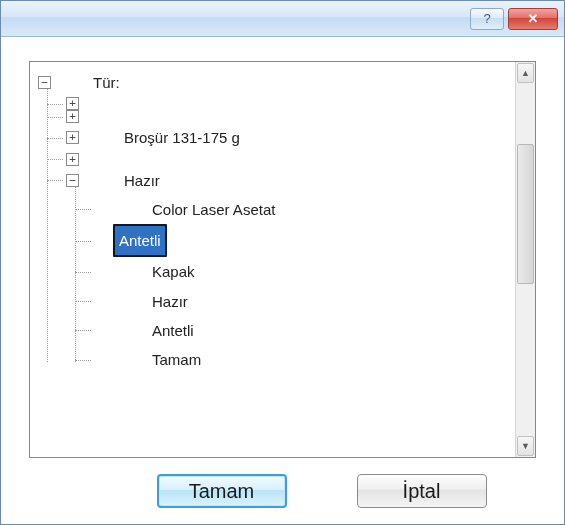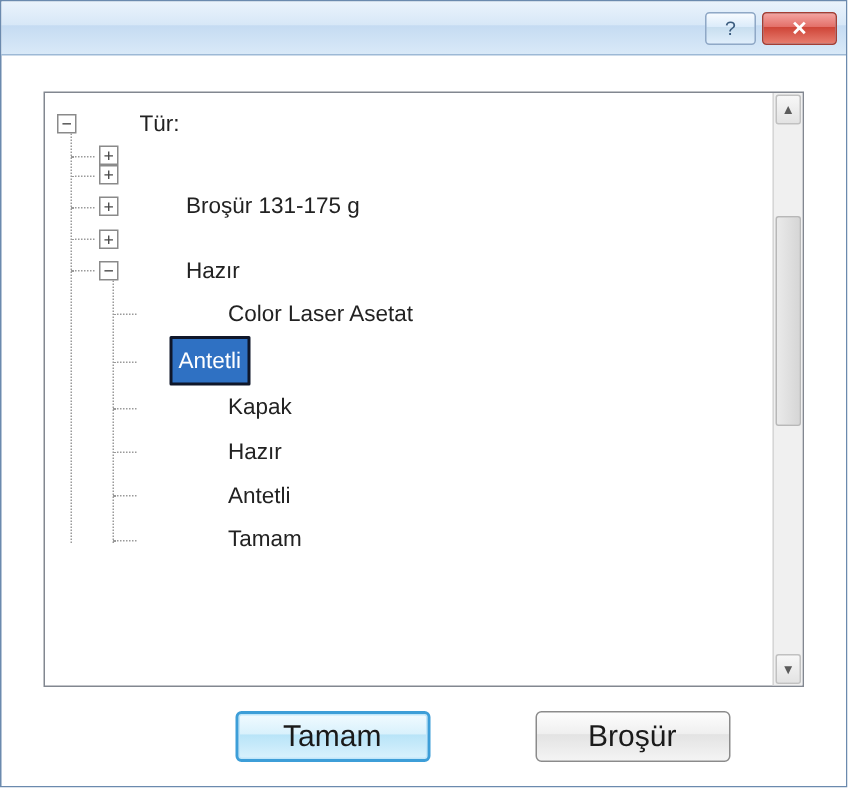--- a/index.html
+++ b/index.html
@@ -225,16 +225,16 @@
         <div class="sb-track">
           <div class="sb-thumb"></div>
         </div>
         <div class="sb-btn">▼</div>
       </div>
     </div>
   </div>
 
   <div class="buttons">
     <button class="primary">Tamam</button>
-    <button class="secondary">Broşür</button>
+    <button class="secondary">İptal</button>
   </div>
 
 </div>
 
 </body></html>

